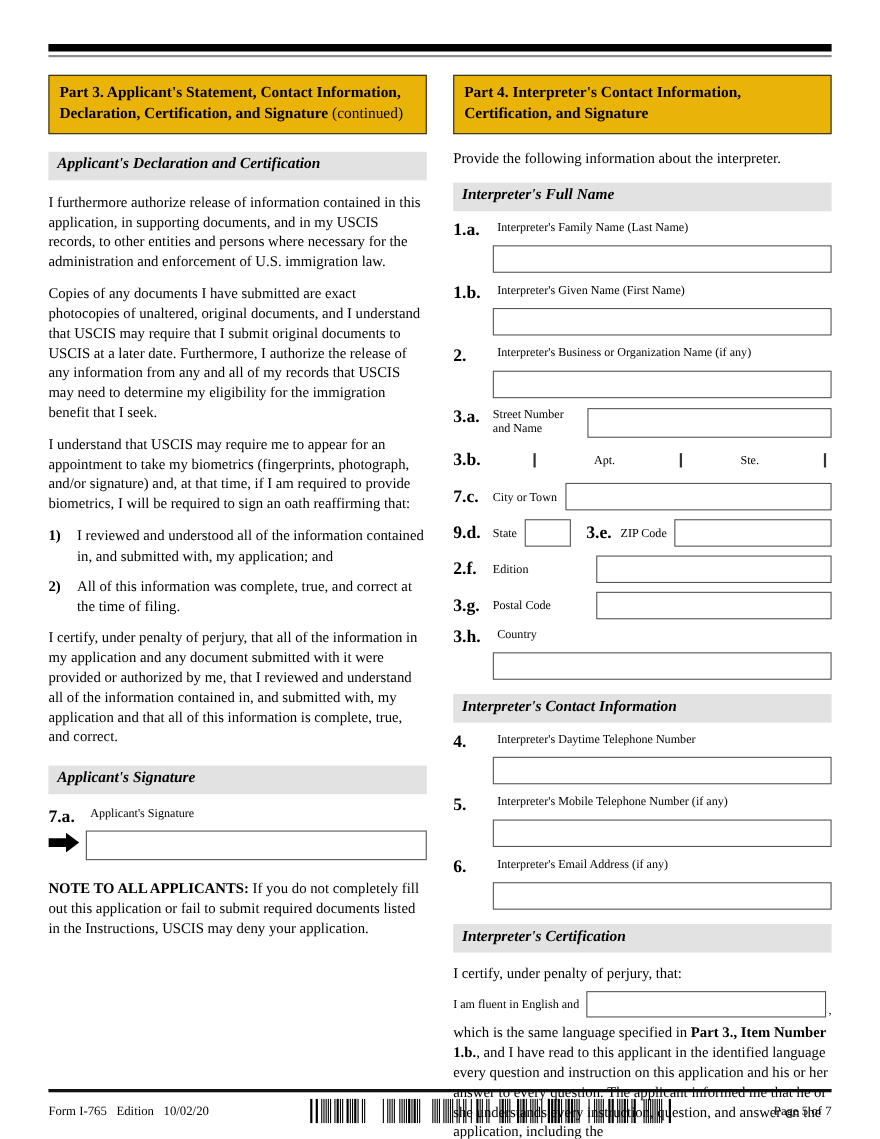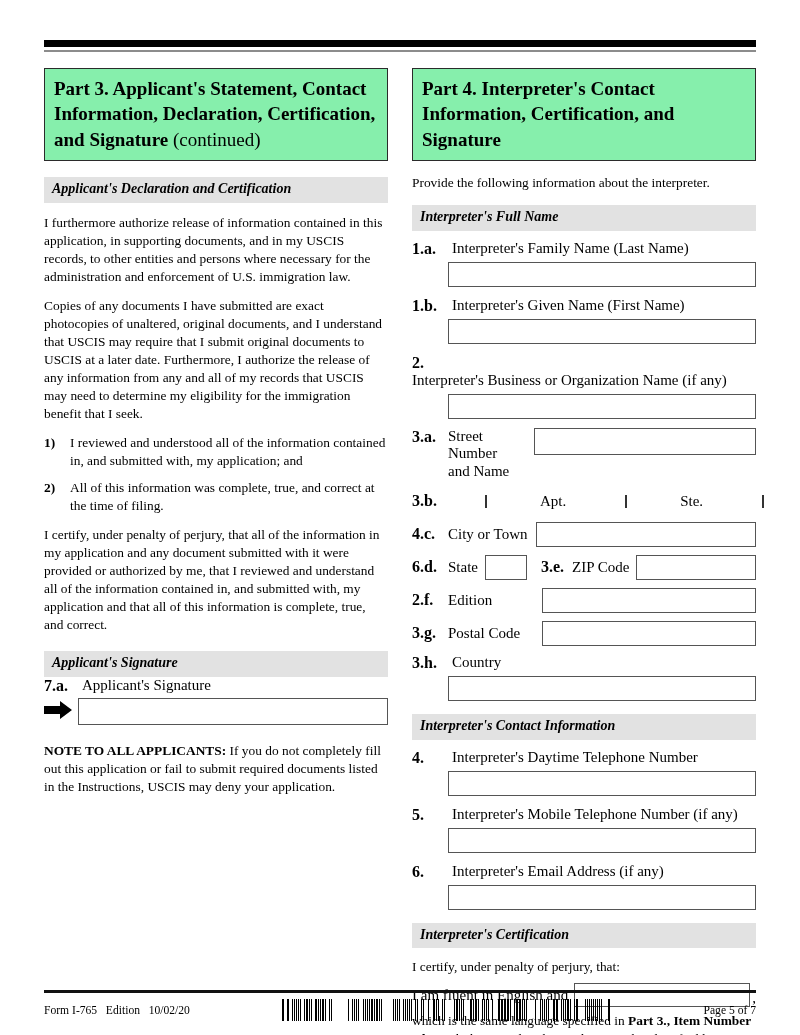--- a/index.html
+++ b/index.html
@@ -21,24 +21,24 @@
   .toprule .thin { height: 2px; background: #8c8c8c; }
 
   
   .col { position: absolute; top: 68px; width: 344px; }
   .col-left  { left: 44px; }
   .col-right { left: 412px; }
 
   
   .part-box {
     border: 1.5px solid #2b2b2b;
-    background: #86efac;
+    background: #eab308;
     padding: 7px 9px 8px 9px;
     font-weight: bold;
-    font-size: 19px;
+    font-size: 14px;
     line-height: 1.33;
   }
   .part-box .reg { font-weight: normal; }
 
   
   .band {
     background: #e2e2e2;
     font-style: italic;
     font-weight: bold;
     font-size: 14px;
@@ -69,21 +69,21 @@
   .note { font-size: 13.4px; line-height: 1.345; margin: 0; }
   .note b { font-weight: bold; }
 
   
   .row { position: relative; }
   .num {
     font-weight: bold; font-size: 16px;
     display: inline-block;
     vertical-align: top;
   }
-  .lbl { font-size: 15px; display: inline-block; vertical-align: top; }
+  .lbl { font-size: 11px; display: inline-block; vertical-align: top; }
   .field {
     border: 1.2px solid #555555;
     background: #ffffff;
     height: 25px;
   }
   .field.tall { height: 27px; }
 
   
   .arrow { display: block; }
 
@@ -122,38 +122,39 @@
     <div class="part-box">
       <span>Part 3.  Applicant's Statement, Contact Information, Declaration, Certification, and Signature</span>
       <span class="reg">(continued)</span>
     </div>
 
     <div class="band" style="margin-top:16px;">Applicant's Declaration and Certification</div>
 
     <div style="margin-top:11px;">
       <p class="body">I furthermore authorize release of information contained in this application, in supporting documents, and in my USCIS records, to other entities and persons where necessary for the administration and enforcement of U.S. immigration law.</p>
       <p class="body">Copies of any documents I have submitted are exact photocopies of unaltered, original documents, and I understand that USCIS may require that I submit original documents to USCIS at a later date.  Furthermore, I authorize the release of any information from any and all of my records that USCIS may need to determine my eligibility for the immigration benefit that I seek.</p>
+      <p class="body">I understand that USCIS may require me to appear for an appointment to take my biometrics (fingerprints, photograph, and/or signature) and, at that time, if I am required to provide biometrics, I will be required to sign an oath reaffirming that:</p>
 
       <ol class="numlist">
         <li>
           <span class="mk">1)</span>
           <span>I reviewed and understood all of the information contained in, and submitted with, my application; and</span>
         </li>
         <li>
           <span class="mk">2)</span>
           <span>All of this information was complete, true, and correct at the time of filing.</span>
         </li>
       </ol>
 
       <p class="body" style="margin-bottom:0;">I certify, under penalty of perjury, that all of the information in my application and any document submitted with it were provided or authorized by me, that I reviewed and understand all of the information contained in, and submitted with, my application and that all of this information is complete, true, and correct.</p>
     </div>
 
     <div class="band" style="margin-top:17px;">Applicant's Signature</div>
 
-    <div class="row" style="font-family:Liberation Serif, serif;">
+    <div class="row" style="margin-top:12px;font-family:Liberation Serif, serif;">
       <span class="num" style="width:34px;">7.a.</span>
       <span class="lbl">Applicant's Signature</span>
     </div>
     <div style="display:flex; align-items:center; margin-top:3px;">
       <span class="arrow" style="width:30px;">
         <svg width="28" height="18" viewBox="0 0 28 18" aria-hidden="true">
           <path d="M0 5 L16 5 L16 0 L28 9 L16 18 L16 13 L0 13 Z" fill="#000"></path>
         </svg>
       </span>
       <div class="field tall" style="flex:1; margin-left:4px;"></div>
@@ -209,27 +210,27 @@
       <span class="cb"></span>
       <span class="lbl" style="margin:0 11px 0 5px;">Apt.</span>
       <span class="cb"></span>
       <span class="lbl" style="margin:0 11px 0 5px;">Ste.</span>
       <span class="cb"></span>
       <span class="lbl" style="margin:0 9px 0 18px;">Flr.</span>
       <div class="field" style="flex:1;"></div>
     </div>
 
     <div style="display:flex; align-items:center; margin-top:8px;">
-      <span class="num" style="width:36px;">4.c.</span>
+      <span class="num" style="width:36px;">7.c.</span>
       <span class="lbl" style="margin-right:8px;">City or Town</span>
       <div class="field" style="flex:1;"></div>
     </div>
 
     <div style="display:flex; align-items:center; margin-top:8px;">
-      <span class="num" style="width:36px;">6.d.</span>
+      <span class="num" style="width:36px;">9.d.</span>
       <span class="lbl" style="margin-right:7px;">State</span>
       <div class="field" style="width:42px;"></div>
       <span class="num" style="margin-left:14px;">3.e.</span>
       <span class="lbl" style="margin:0 7px 0 8px;">ZIP Code</span>
       <div class="field" style="flex:1;"></div>
     </div>
 
     <div style="display:flex; align-items:center; margin-top:8px;">
       <span class="num" style="width:36px;">2.f.</span>
       <span class="lbl" style="width:94px;">Edition</span>

